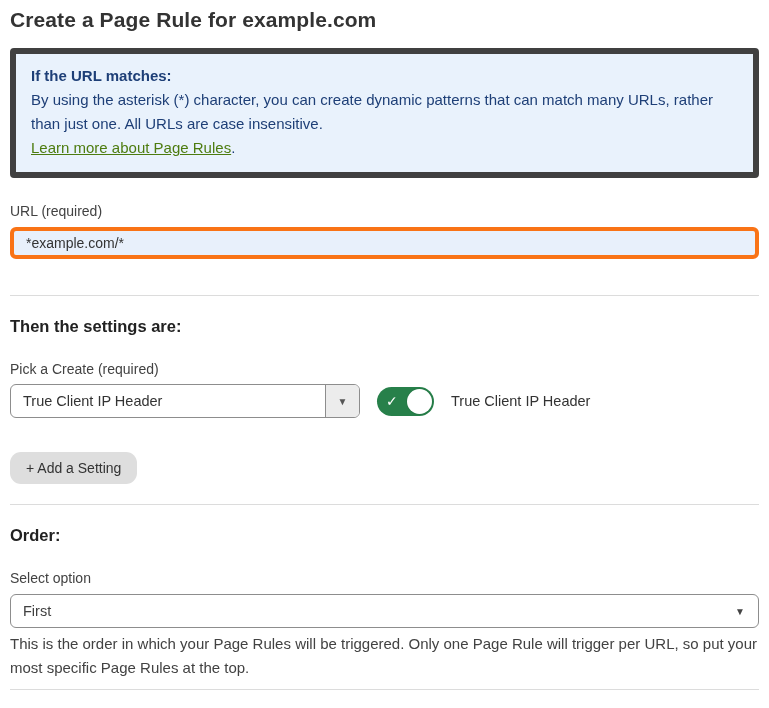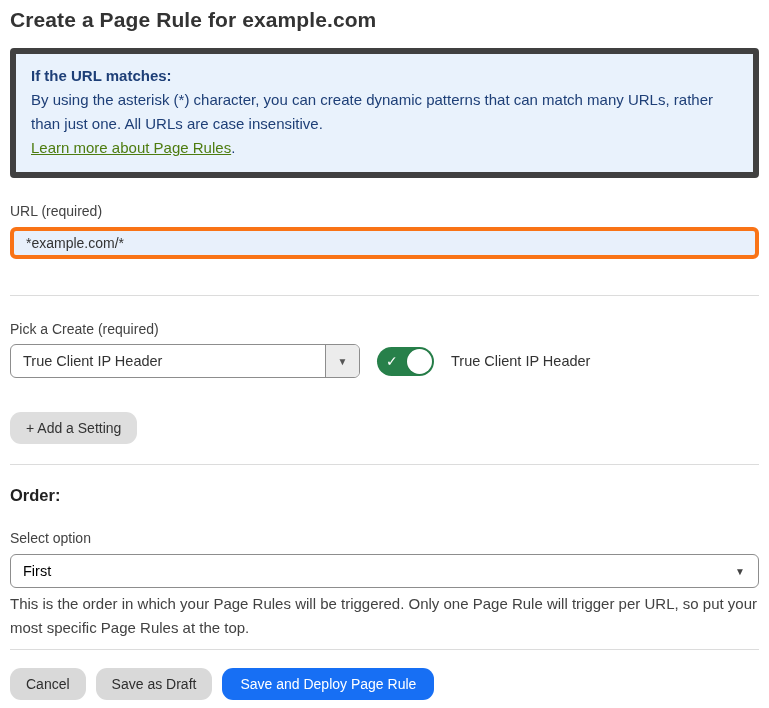--- a/index.html
+++ b/index.html
@@ -168,21 +168,21 @@
     border: 1px solid #8d8d8d;
     border-radius: 6px;
     background: #ffffff;
     position: relative;
     cursor: pointer;
   }
   .select-full .select-value {
     padding: 0 12px;
     line-height: 32px;
     font-size: 14.5px;
-    color: #000000;
+    color: #404040;
   }
   .select-full .select-caret {
     position: absolute;
     right: 13px;
     top: 50%;
     transform: translateY(-50%);
     color: #444444;
     font-size: 10px;
   }
 
@@ -212,20 +212,21 @@
     <div class="info-heading">If the URL matches:</div>
     <div class="info-body">By using the asterisk (*) character, you can create dynamic patterns that can match many URLs, rather than just one. All URLs are case insensitive.</div>
     <div><a class="info-link">Learn more about Page Rules</a><span>.</span></div>
   </div>
 
   <div class="field-label">URL (required)</div>
   <input class="url-input" type="text" value="*example.com/*" style="">
 
   <hr class="divider divider-1">
 
+  <div class="section-heading">Then the settings are:</div>
 
   <div class="field-label">Pick a Create (required)</div>
 
   <div class="picker-row">
     <div class="dropdown">
       <div class="dropdown-value">True Client IP Header</div>
       <div class="dropdown-caret-btn">
         <span>▼</span>
       </div>
     </div>

